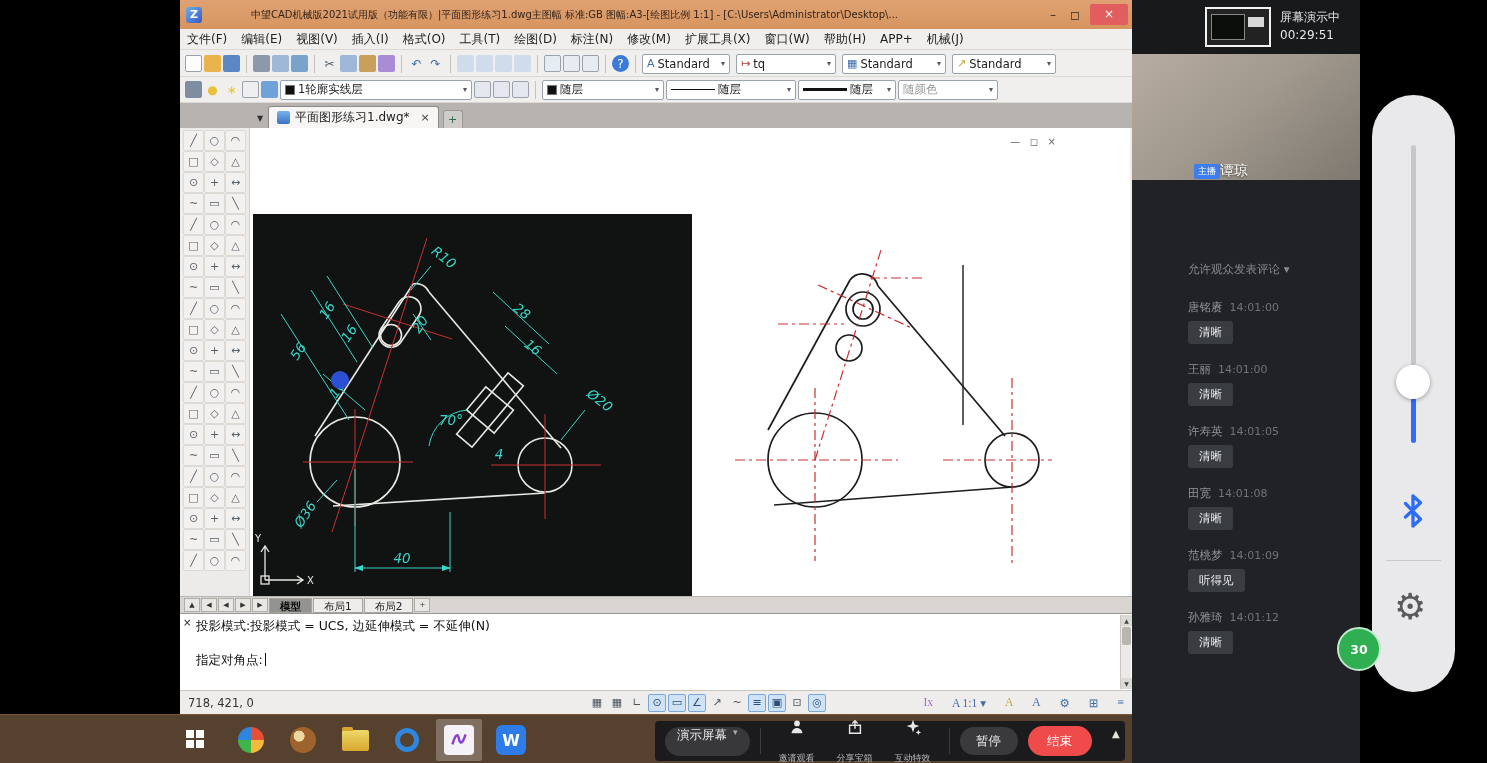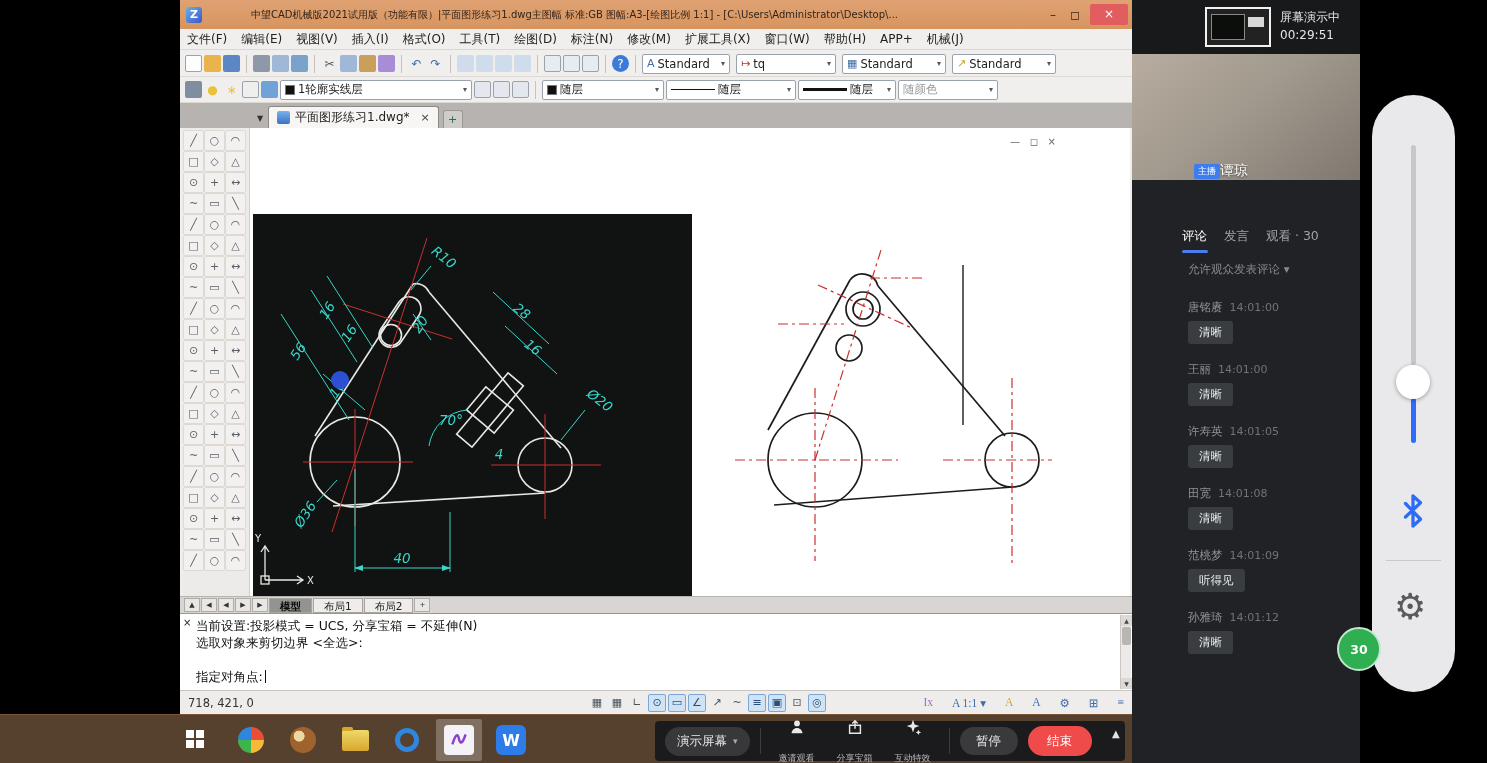--- a/index.html
+++ b/index.html
@@ -70,21 +70,21 @@
   .tapp{position:absolute;top:4px;width:46px;height:42px;display:flex;align-items:center;justify-content:center;border-radius:2px;}
   .tapp.active{background:rgba(255,255,255,.25);}
   .pinw{width:26px;height:26px;border-radius:50%;background:conic-gradient(#e94f37 0 25%,#f6b93b 0 50%,#3db54a 0 75%,#2e86de 0);}
   .palc{width:26px;height:26px;border-radius:50%;background:radial-gradient(circle at 35% 35%,#ecd9a2 22%,#a0632d 24%);}
   .foldr{width:27px;height:21px;background:linear-gradient(#eeda6a,#d8a62e);border-radius:2px;position:relative;}
   .foldr:before{content:"";position:absolute;left:0;top:-3px;width:11px;height:4px;background:#d8a62e;border-radius:2px 2px 0 0;}
   .brow{width:24px;height:24px;border-radius:50%;border:5px solid #2e86de;}
   .zwc{width:30px;height:30px;border-radius:4px;background:#f4f2f6;display:flex;align-items:center;justify-content:center;}
   .wps{width:30px;height:30px;border-radius:6px;background:#2e7ce8;color:#fff;font-weight:bold;font-size:16px;display:flex;align-items:center;justify-content:center;}
   #presentbar{position:absolute;left:655px;top:6px;width:470px;height:40px;background:#1b1b1d;border-radius:4px;display:flex;align-items:center;padding:0 10px;gap:10px;}
-  #presentpill{height:29px;background:#38383b;border-radius:15px;color:#e9e9eb;font-size:12.5px;display:flex;align-items:center;padding:0 12px;gap:6px;white-space:nowrap;}
+  #presentpill{height:29px;background:#38383b;border-radius:15px;color:#e9e9eb;font-size:12.5px;display:flex;align-items:flex-start;padding:0 12px;gap:6px;white-space:nowrap;}
   .pdivider{width:1px;height:26px;background:#3c3c3e;}
   .pact{width:52px;display:flex;flex-direction:column;align-items:center;gap:11px;}
   .pact svg{width:18px;height:18px;}
   .plabel{font-size:9px;color:#b9babc;white-space:nowrap;transform:translateY(1px);}
   #pausebtn{height:28px;min-width:58px;background:#3a3a3d;border-radius:15px;color:#e8e8ea;font-size:12.5px;display:flex;align-items:center;justify-content:center;padding:0 12px;}
   #endbtn{height:30px;min-width:64px;background:#f04b4b;border-radius:16px;color:#fff;font-size:12.5px;display:flex;align-items:center;justify-content:center;padding:0 14px;}
   #traymore{position:absolute;left:1112px;top:13px;color:#e8e2da;font-size:10px;}
 
   
   #live{position:absolute;left:1132px;top:0;width:228px;height:763px;background:#202225;}
@@ -427,22 +427,21 @@
     <span class="navchip">▶</span>
     <span class="ltab active">模型</span>
     <span class="ltab">布局1</span>
     <span class="ltab">布局2</span>
     <span class="navchip">+</span>
   </div>
 
   <div id="cmdarea">
     <span id="cmdx">×</span>
     <div id="cmdlines">
-        <div>当前设置:投影模式 = UCS, 分享宝箱 = 不延伸(N)</div>
-        <div>选取对象来剪切边界 &lt;全选&gt;:</div>
+        <div>投影模式:投影模式 = UCS, 边延伸模式 = 不延伸(N)</div>
         <div>&nbsp;</div>
         <div>指定对角点:<span class="caret"></span></div>
       </div>
     <div id="cmdscroll">
       <span class="scarrow" style="top:0;">▲</span>
       <span id="scthumb"></span>
       <span class="scarrow" style="bottom:0;">▼</span>
     </div>
   </div>
 
@@ -548,26 +547,20 @@
       </div>
     <div id="livestatus">屏幕演示中</div>
     <div id="livetimer">00:29:51</div>
   </div>
   <div id="videoblur">
     <div id="hostrow">
       <span id="hostbadge">主播</span>
       <span id="hostname">谭琼</span>
     </div>
   </div>
-  <div id="livetabs">
-    <span class="ltabitem on" style="left:50px;">评论</span>
-    <span class="ltabitem" style="left:92px;">发言</span>
-    <span class="ltabitem" style="left:134px;">观看 · 30</span>
-    <span id="tabuline"></span>
-  </div>
   <div id="allowrow">允许观众发表评论 ▾</div>
   <div id="comments">
       <div class="cmt" style="top: 300px;"><div class="cmthead"><b>唐铭赓</b><span class="cmttime">14:01:00</span></div><div class="cmtchip">清晰</div></div>
       <div class="cmt" style="top: 362px;"><div class="cmthead"><b>王丽</b><span class="cmttime">14:01:00</span></div><div class="cmtchip">清晰</div></div>
       <div class="cmt" style="top: 424px;"><div class="cmthead"><b>许寿英</b><span class="cmttime">14:01:05</span></div><div class="cmtchip">清晰</div></div>
       <div class="cmt" style="top: 486px;"><div class="cmthead"><b>田宽</b><span class="cmttime">14:01:08</span></div><div class="cmtchip">清晰</div></div>
       <div class="cmt" style="top: 548px;"><div class="cmthead"><b>范桃梦</b><span class="cmttime">14:01:09</span></div><div class="cmtchip">听得见</div></div>
       <div class="cmt" style="top: 610px;"><div class="cmthead"><b>孙雅琦</b><span class="cmttime">14:01:12</span></div><div class="cmtchip">清晰</div></div>
     </div>
 </div>

